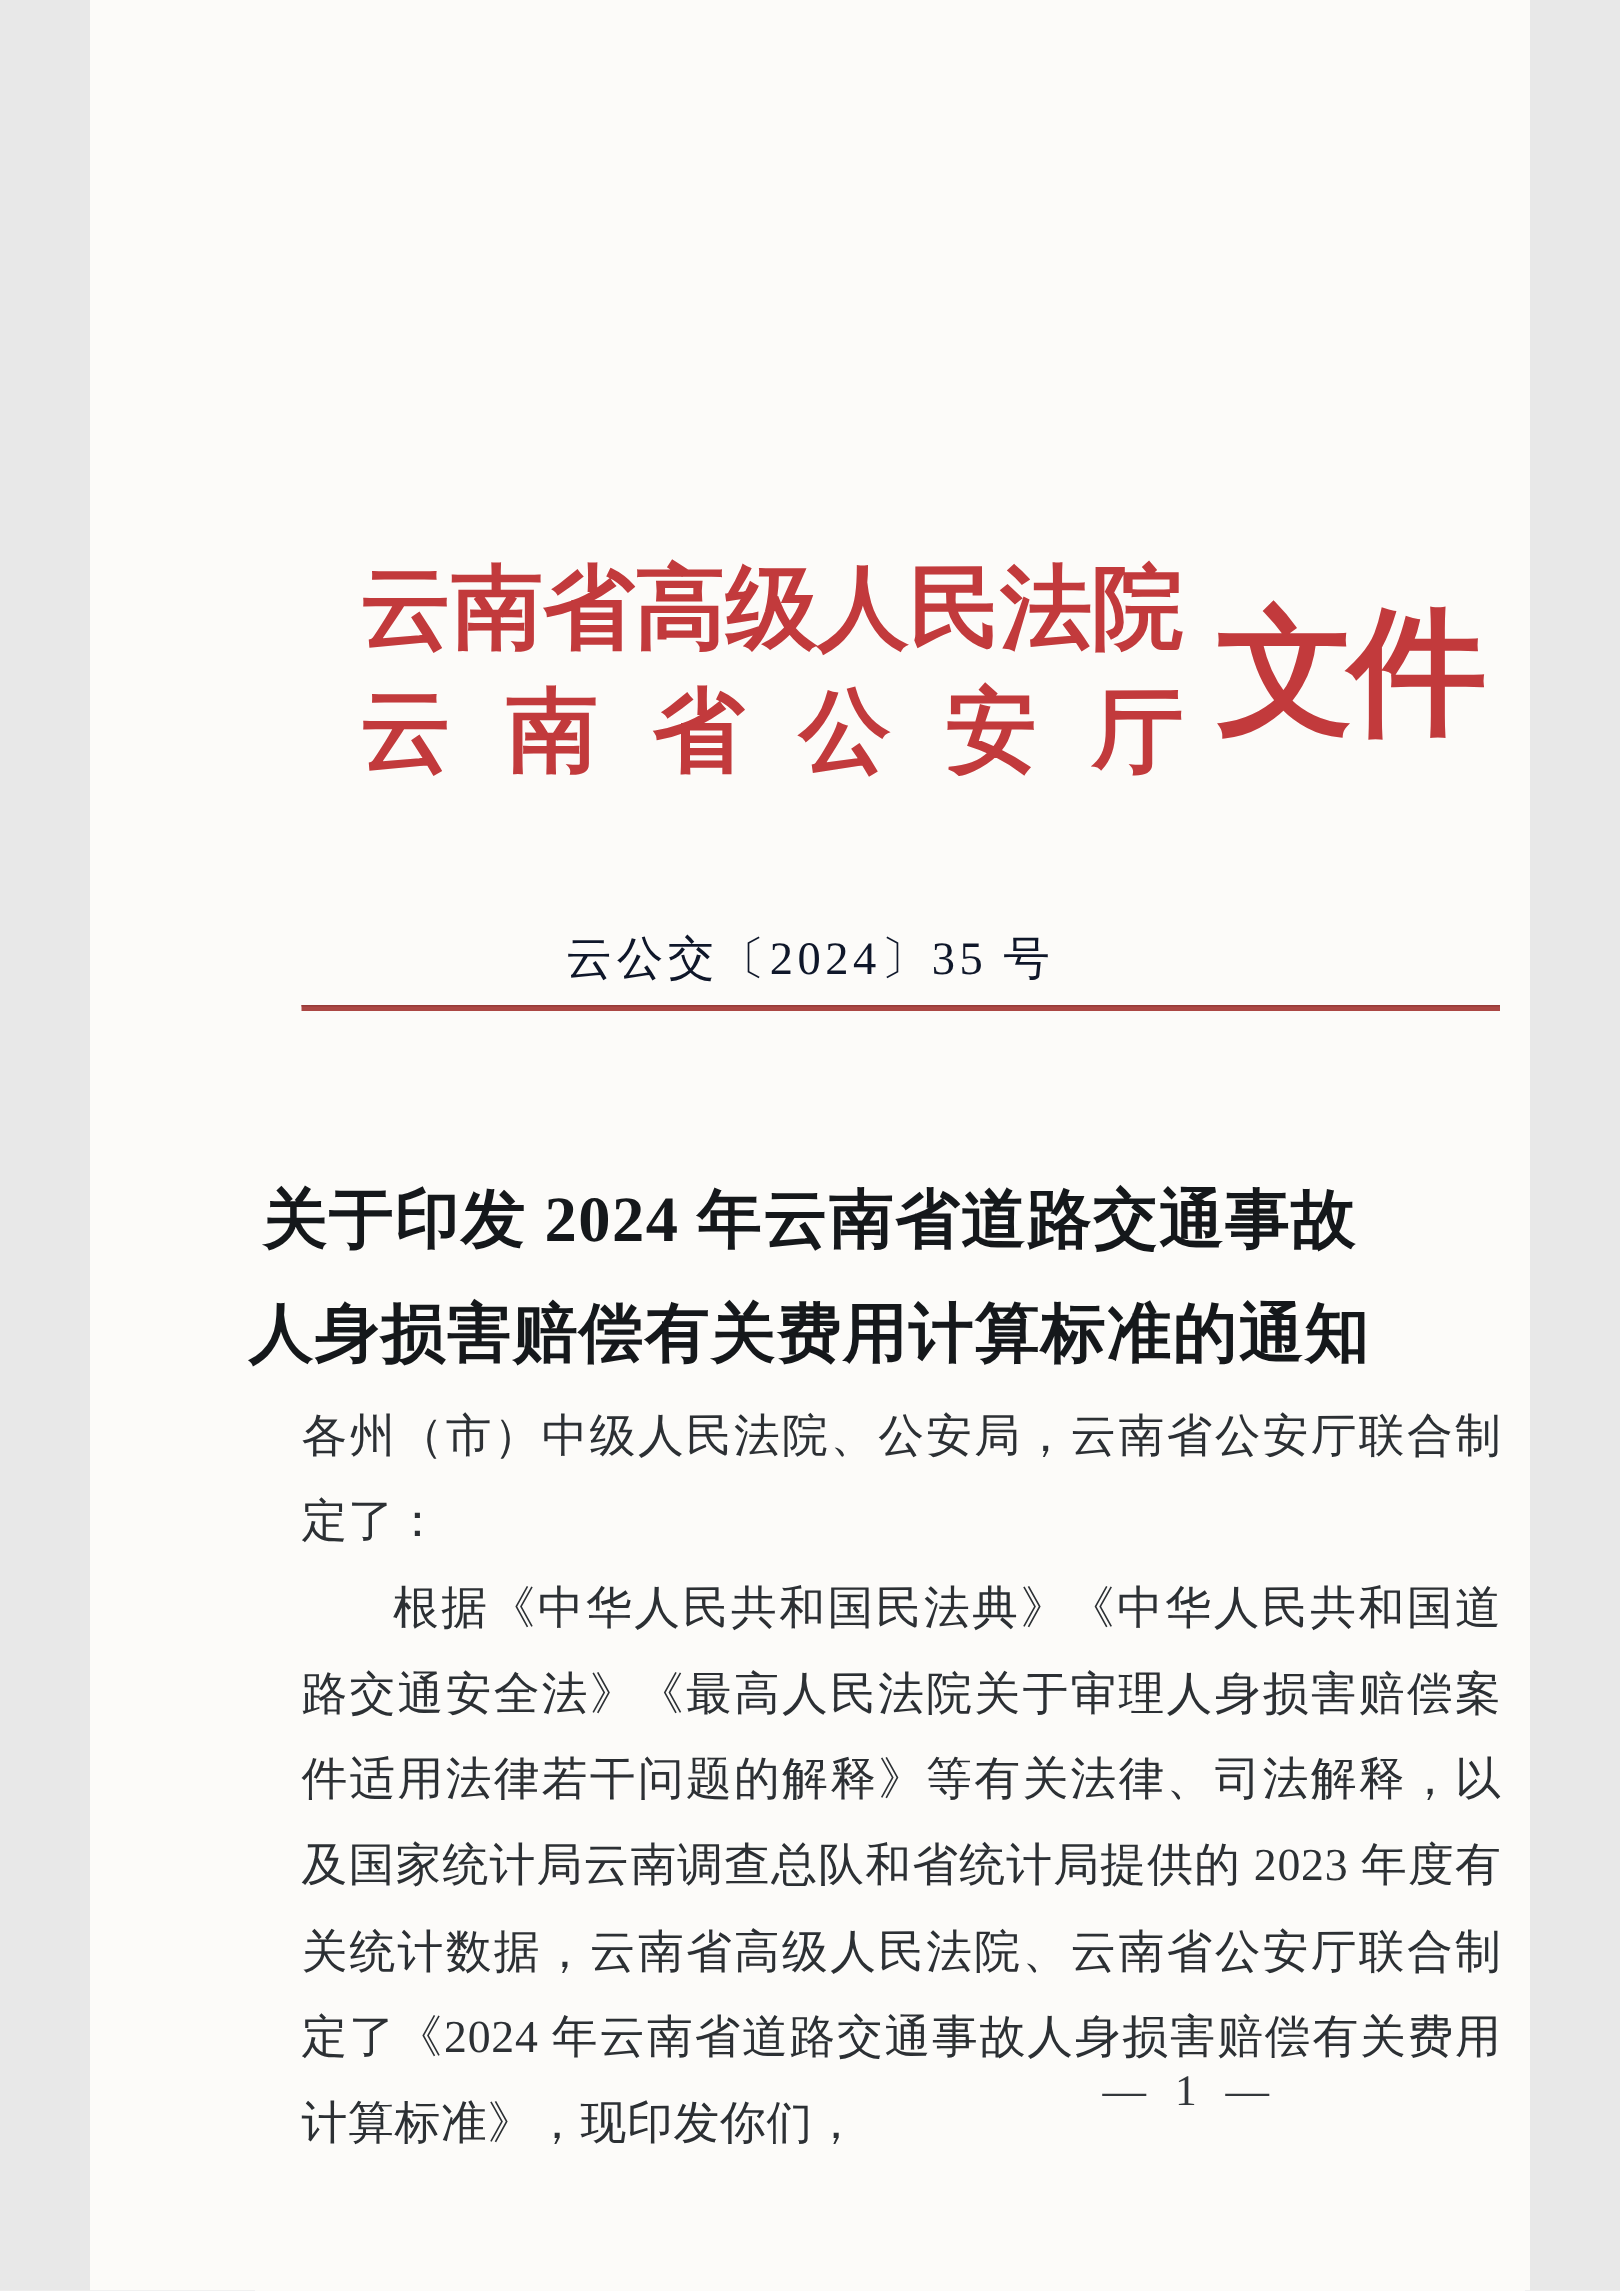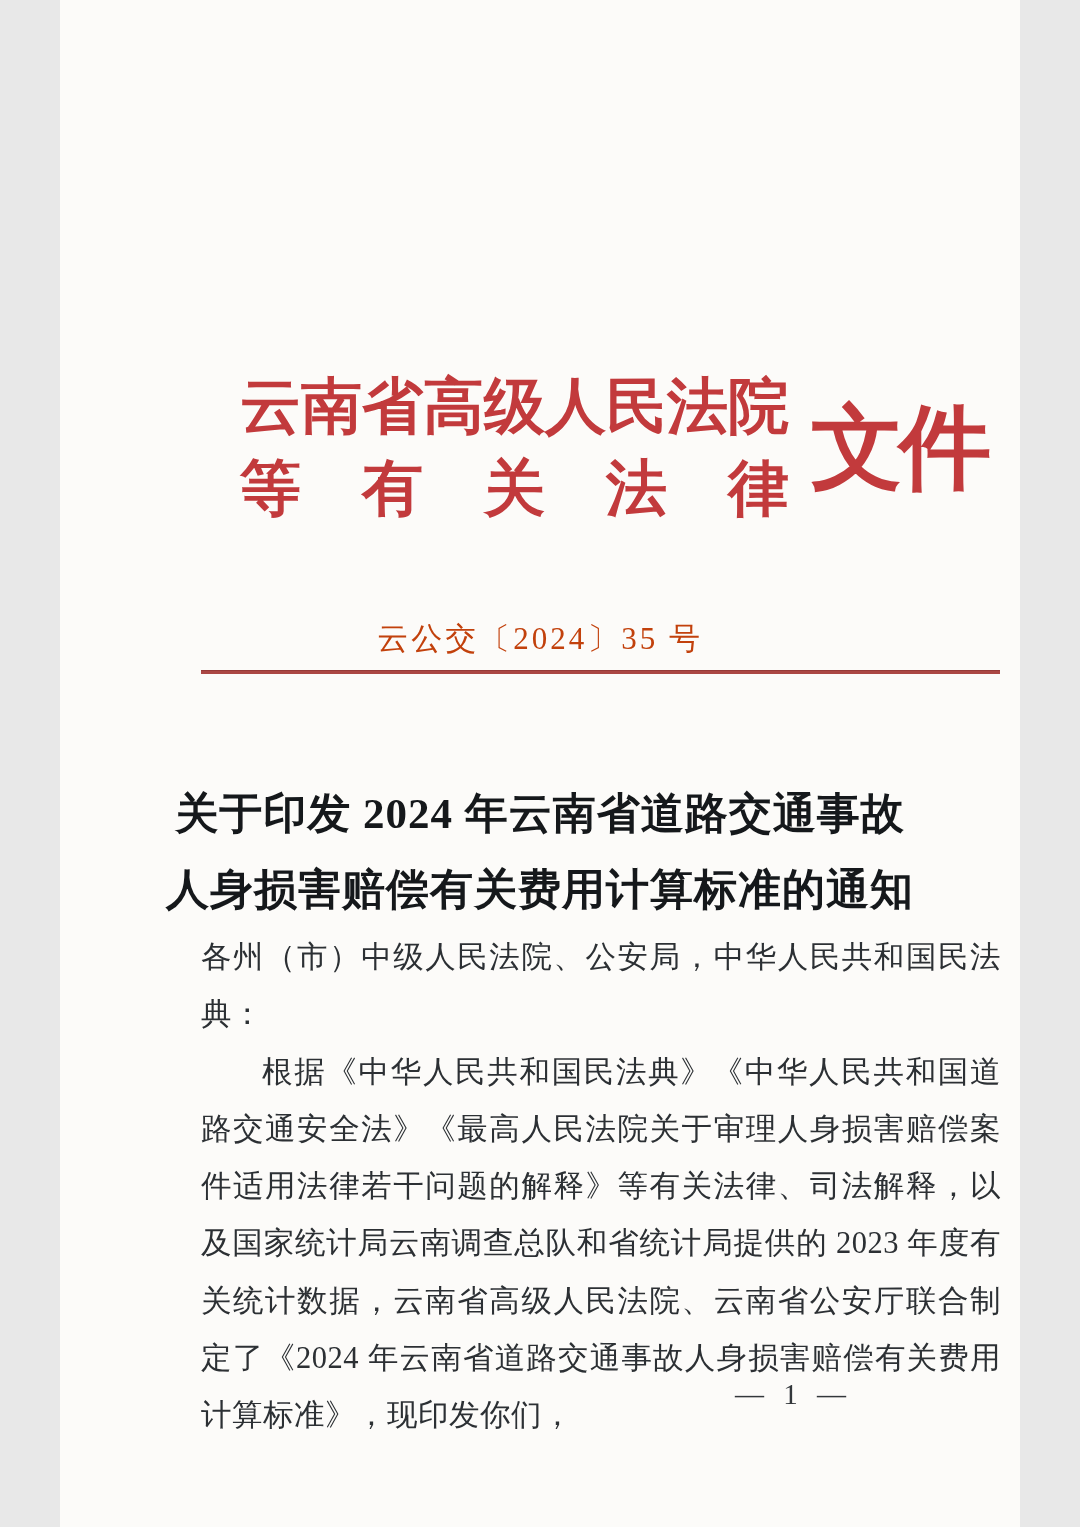--- a/index.html
+++ b/index.html
@@ -45,21 +45,21 @@
     white-space: nowrap;
   }
   
   .doc-number {
     position: absolute;
     top: 618px;
     left: 0;
     width: 100%;
     text-align: center;
     font-size: 31px;
-    color: #c2410c;
+    color: #0f172a;
     letter-spacing: 3px;
   }
   
   .red-rule {
     position: absolute;
     top: 670px;
     left: 141px;
     width: 799px;
     height: 4px;
     background: var(--rule_red, #ab4744);
@@ -103,34 +103,34 @@
   }
 </style>
 </head>
 <body>
 
 <div class="page">
 
   <div class="letterhead">
     <div class="org-names">
       <div class="org-line">云南省高级人民法院</div>
-      <div class="org-line">等有关法律</div>
+      <div class="org-line">云南省公安厅</div>
     </div>
     <div class="doc-type">文件</div>
   </div>
 
   <div class="doc-number">云公交〔2024〕35 号</div>
 
   <div class="red-rule"></div>
 
   <div class="doc-title">
     <div>关于印发 2024 年云南省道路交通事故</div>
     <div>人身损害赔偿有关费用计算标准的通知</div>
   </div>
 
   <div class="doc-body">
-    <p>各州（市）中级人民法院、公安局，中华人民共和国民法典：</p>
+    <p>各州（市）中级人民法院、公安局，云南省公安厅联合制定了：</p>
     <p class="indent">根据《中华人民共和国民法典》《中华人民共和国道路交通安全法》《最高人民法院关于审理人身损害赔偿案件适用法律若干问题的解释》等有关法律、司法解释，以及国家统计局云南调查总队和省统计局提供的 2023 年度有关统计数据，云南省高级人民法院、云南省公安厅联合制定了《2024 年云南省道路交通事故人身损害赔偿有关费用计算标准》，现印发你们，</p>
   </div>
 
   <div class="page-number">— 1 —</div>
 
 </div>
 
 </body></html>

